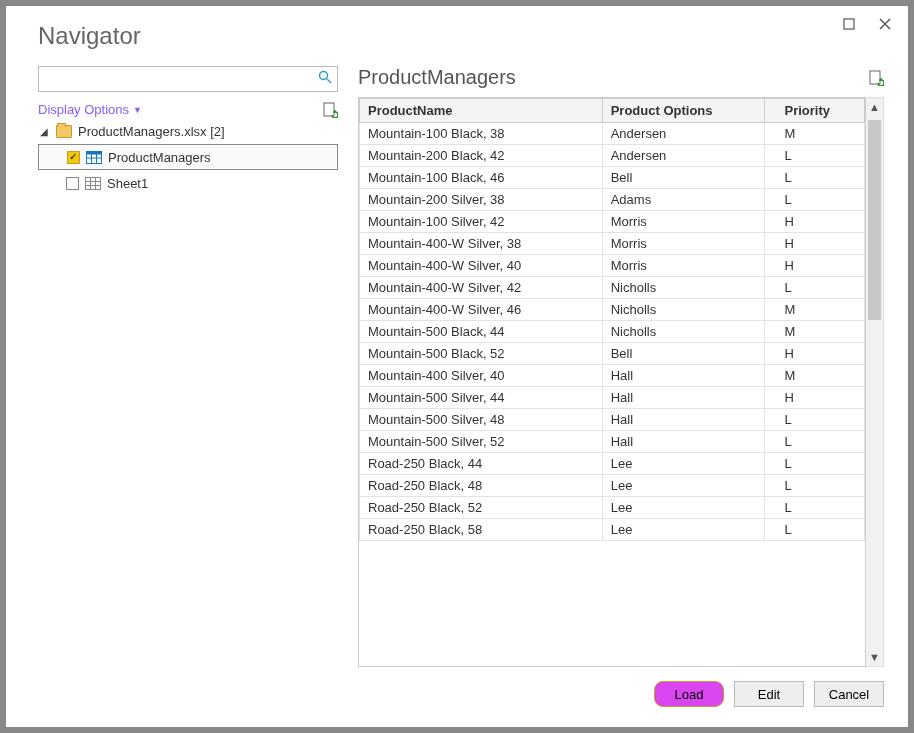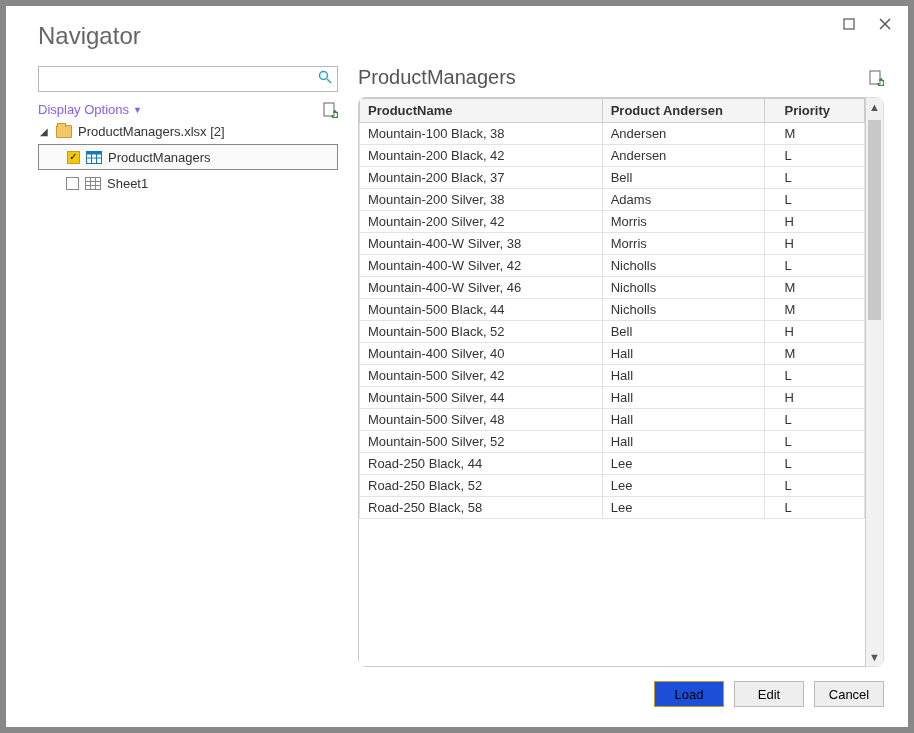--- a/index.html
+++ b/index.html
@@ -26,35 +26,35 @@
   .collapse { font-size: 10px; color: #444; width:10px; }
   .folder-icon { width: 16px; height: 13px; background: #f3c766; border: 1px solid #c89a2e; border-radius: 1px; position:relative; }
   .folder-icon::before { content:""; position:absolute; top:-3px; left:0; width:7px; height:3px; background:#f3c766; border:1px solid #c89a2e; border-bottom:none; border-radius:1px 1px 0 0; }
   .chk { width: 13px; height: 13px; border: 1px solid #888; display:flex; align-items:center; justify-content:center; }
   .chk.checked { background: #f0c808; border-color: #c89a2e; color:#000; font-size:10px; line-height:10px; }
   .tbl-icon { display:inline-block; }
   .tbl-icon svg { display:block; }
   .right { flex: 1; display: flex; flex-direction: column; overflow: hidden; }
   .right-head { display:flex; justify-content:space-between; align-items:center; margin-bottom: 8px; }
   .right-title { font-size: 20px; font-weight: 300; color: #555; }
-  .preview { flex: 1; display:flex; overflow:hidden;border-radius:8px; }
+  .preview { flex: 1; display:flex; overflow:hidden; }
   .grid-wrap { border: 1px solid #ccc; overflow:hidden; flex:1; }
   table.grid { border-collapse: collapse; width: 100%; font-size: 13px; }
   table.grid th { text-align: left; background: #f4f4f4; border: 1px solid #ccc; padding: 4px 8px; font-weight: 600; color:#333; }
   table.grid td { border: 1px solid #e3e3e3; padding: 3px 8px; color:#333; white-space: nowrap; }
   table.grid th:nth-child(1), table.grid td:nth-child(1){ width: 180px; }
   table.grid th:nth-child(2), table.grid td:nth-child(2){ width: 120px; }
   table.grid th:nth-child(3), table.grid td:nth-child(3){ width: 62px; padding-left: 20px; }
   .scroll { width: 18px; background: #f1f1f1; border:1px solid #ddd; border-left:none; position:relative; }
   .scroll .thumb { position:absolute; left:2px; right:2px; top:22px; height:200px; background:#c8c8c8; }
   .scroll .arrow { position:absolute; left:0; right:0; height:18px; display:flex; align-items:center; justify-content:center; color:#555; font-size:11px; }
   .scroll .up { top:0; } .scroll .down { bottom:0; }
   .footer { display:flex; justify-content:flex-end; gap:10px; margin-top:14px; }
   .btn { min-width: 70px; height: 26px; border:1px solid #bbb; background:#eee; font-size:13px; cursor:pointer; }
-  .btn.primary { background:#1d4ed8; border-color:#c89a2e; color:#000; font-weight:500; }
+  .btn.primary { background:#d946ef; border-color:#c89a2e; color:#000; font-weight:500;border-radius:9px; }
   .refresh-ic svg, .opts-row svg { display:block; }
 </style>
 </head>
 <body>
 
 <div class="frame">
 <div class="dialog">
 
   <div class="titlebar">
     <div class="win-btn">
@@ -145,56 +145,61 @@
                   <path d="M13 8 l0 2 l-2 0" fill="none" stroke="#2a8a2a" stroke-width="1.4"></path>
                 </svg>
           </span>
         </div>
         <div class="preview">
           <div class="grid-wrap">
             <table class="grid">
               <thead>
                     <tr id="grid-head">
                       <th>ProductName</th>
-                      <th>Product Andersen</th>
+                      <th>Product Options</th>
                       <th>Priority</th>
                     </tr>
                   </thead>
               <tbody id="grid-body">
                     <tr>
                       <td>Mountain-100 Black, 38</td>
                       <td>Andersen</td>
                       <td>M</td>
                     </tr>
                     <tr>
                       <td>Mountain-200 Black, 42</td>
                       <td>Andersen</td>
                       <td>L</td>
                     </tr>
                     <tr>
-                      <td>Mountain-200 Black, 37</td>
+                      <td>Mountain-100 Black, 46</td>
                       <td>Bell</td>
                       <td>L</td>
                     </tr>
                     <tr>
                       <td>Mountain-200 Silver, 38</td>
                       <td>Adams</td>
                       <td>L</td>
                     </tr>
                     <tr>
-                      <td>Mountain-200 Silver, 42</td>
+                      <td>Mountain-100 Silver, 42</td>
                       <td>Morris</td>
                       <td>H</td>
                     </tr>
                     <tr>
                       <td>Mountain-400-W Silver, 38</td>
                       <td>Morris</td>
                       <td>H</td>
                     </tr>
                     <tr>
+                      <td>Mountain-400-W Silver, 40</td>
+                      <td>Morris</td>
+                      <td>H</td>
+                    </tr>
+                    <tr>
                       <td>Mountain-400-W Silver, 42</td>
                       <td>Nicholls</td>
                       <td>L</td>
                     </tr>
                     <tr>
                       <td>Mountain-400-W Silver, 46</td>
                       <td>Nicholls</td>
                       <td>M</td>
                     </tr>
                     <tr>
@@ -206,41 +211,41 @@
                       <td>Mountain-500 Black, 52</td>
                       <td>Bell</td>
                       <td>H</td>
                     </tr>
                     <tr>
                       <td>Mountain-400 Silver, 40</td>
                       <td>Hall</td>
                       <td>M</td>
                     </tr>
                     <tr>
-                      <td>Mountain-500 Silver, 42</td>
-                      <td>Hall</td>
-                      <td>L</td>
-                    </tr>
-                    <tr>
                       <td>Mountain-500 Silver, 44</td>
                       <td>Hall</td>
                       <td>H</td>
                     </tr>
                     <tr>
                       <td>Mountain-500 Silver, 48</td>
                       <td>Hall</td>
                       <td>L</td>
                     </tr>
                     <tr>
                       <td>Mountain-500 Silver, 52</td>
                       <td>Hall</td>
                       <td>L</td>
                     </tr>
                     <tr>
                       <td>Road-250 Black, 44</td>
+                      <td>Lee</td>
+                      <td>L</td>
+                    </tr>
+                    <tr>
+                      <td>Road-250 Black, 48</td>
                       <td>Lee</td>
                       <td>L</td>
                     </tr>
                     <tr>
                       <td>Road-250 Black, 52</td>
                       <td>Lee</td>
                       <td>L</td>
                     </tr>
                     <tr>
                       <td>Road-250 Black, 58</td>

